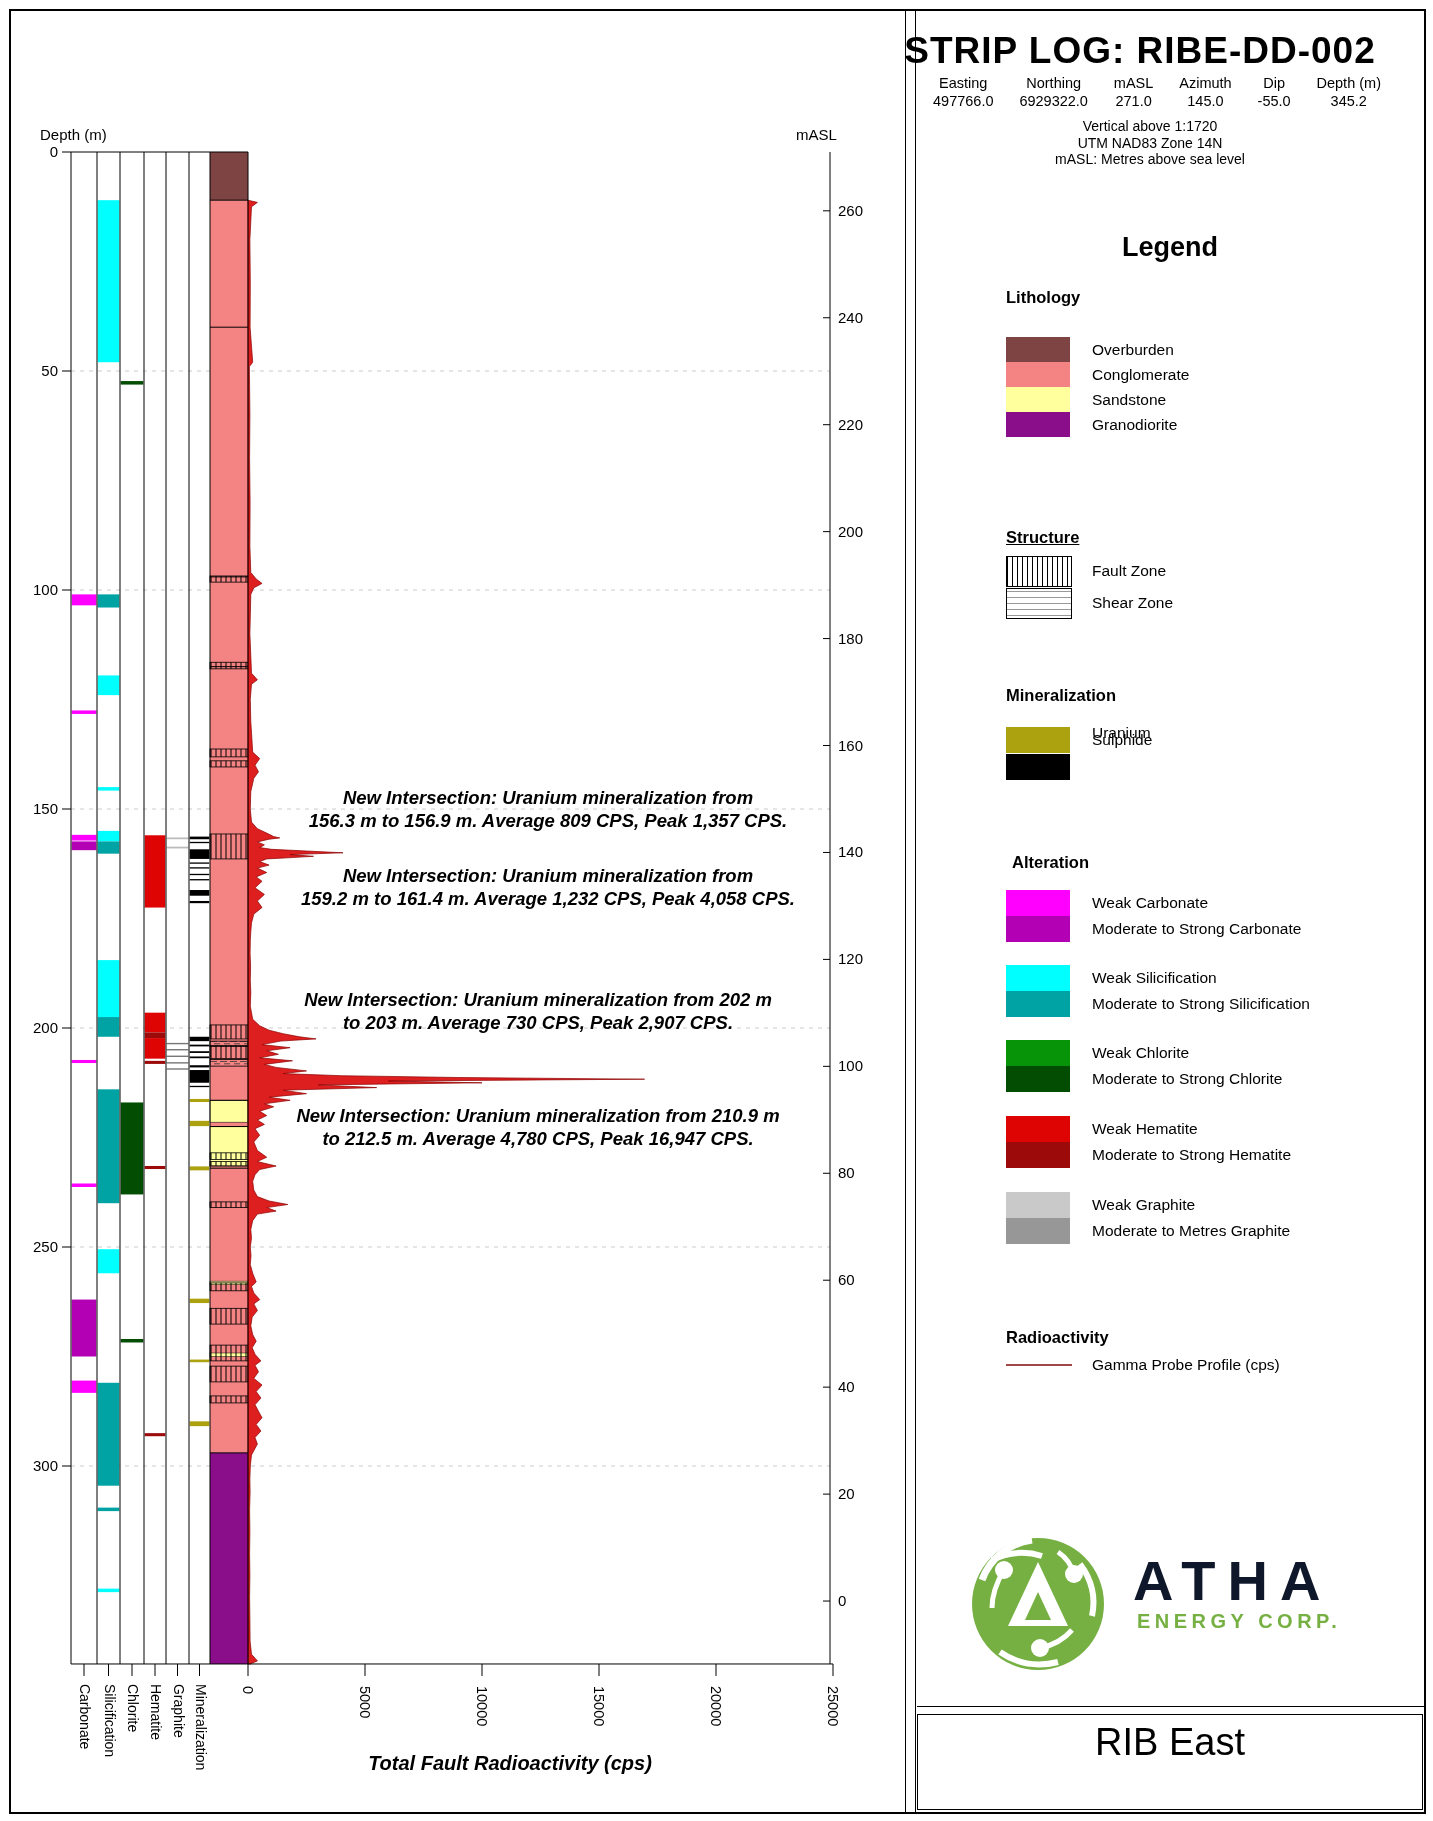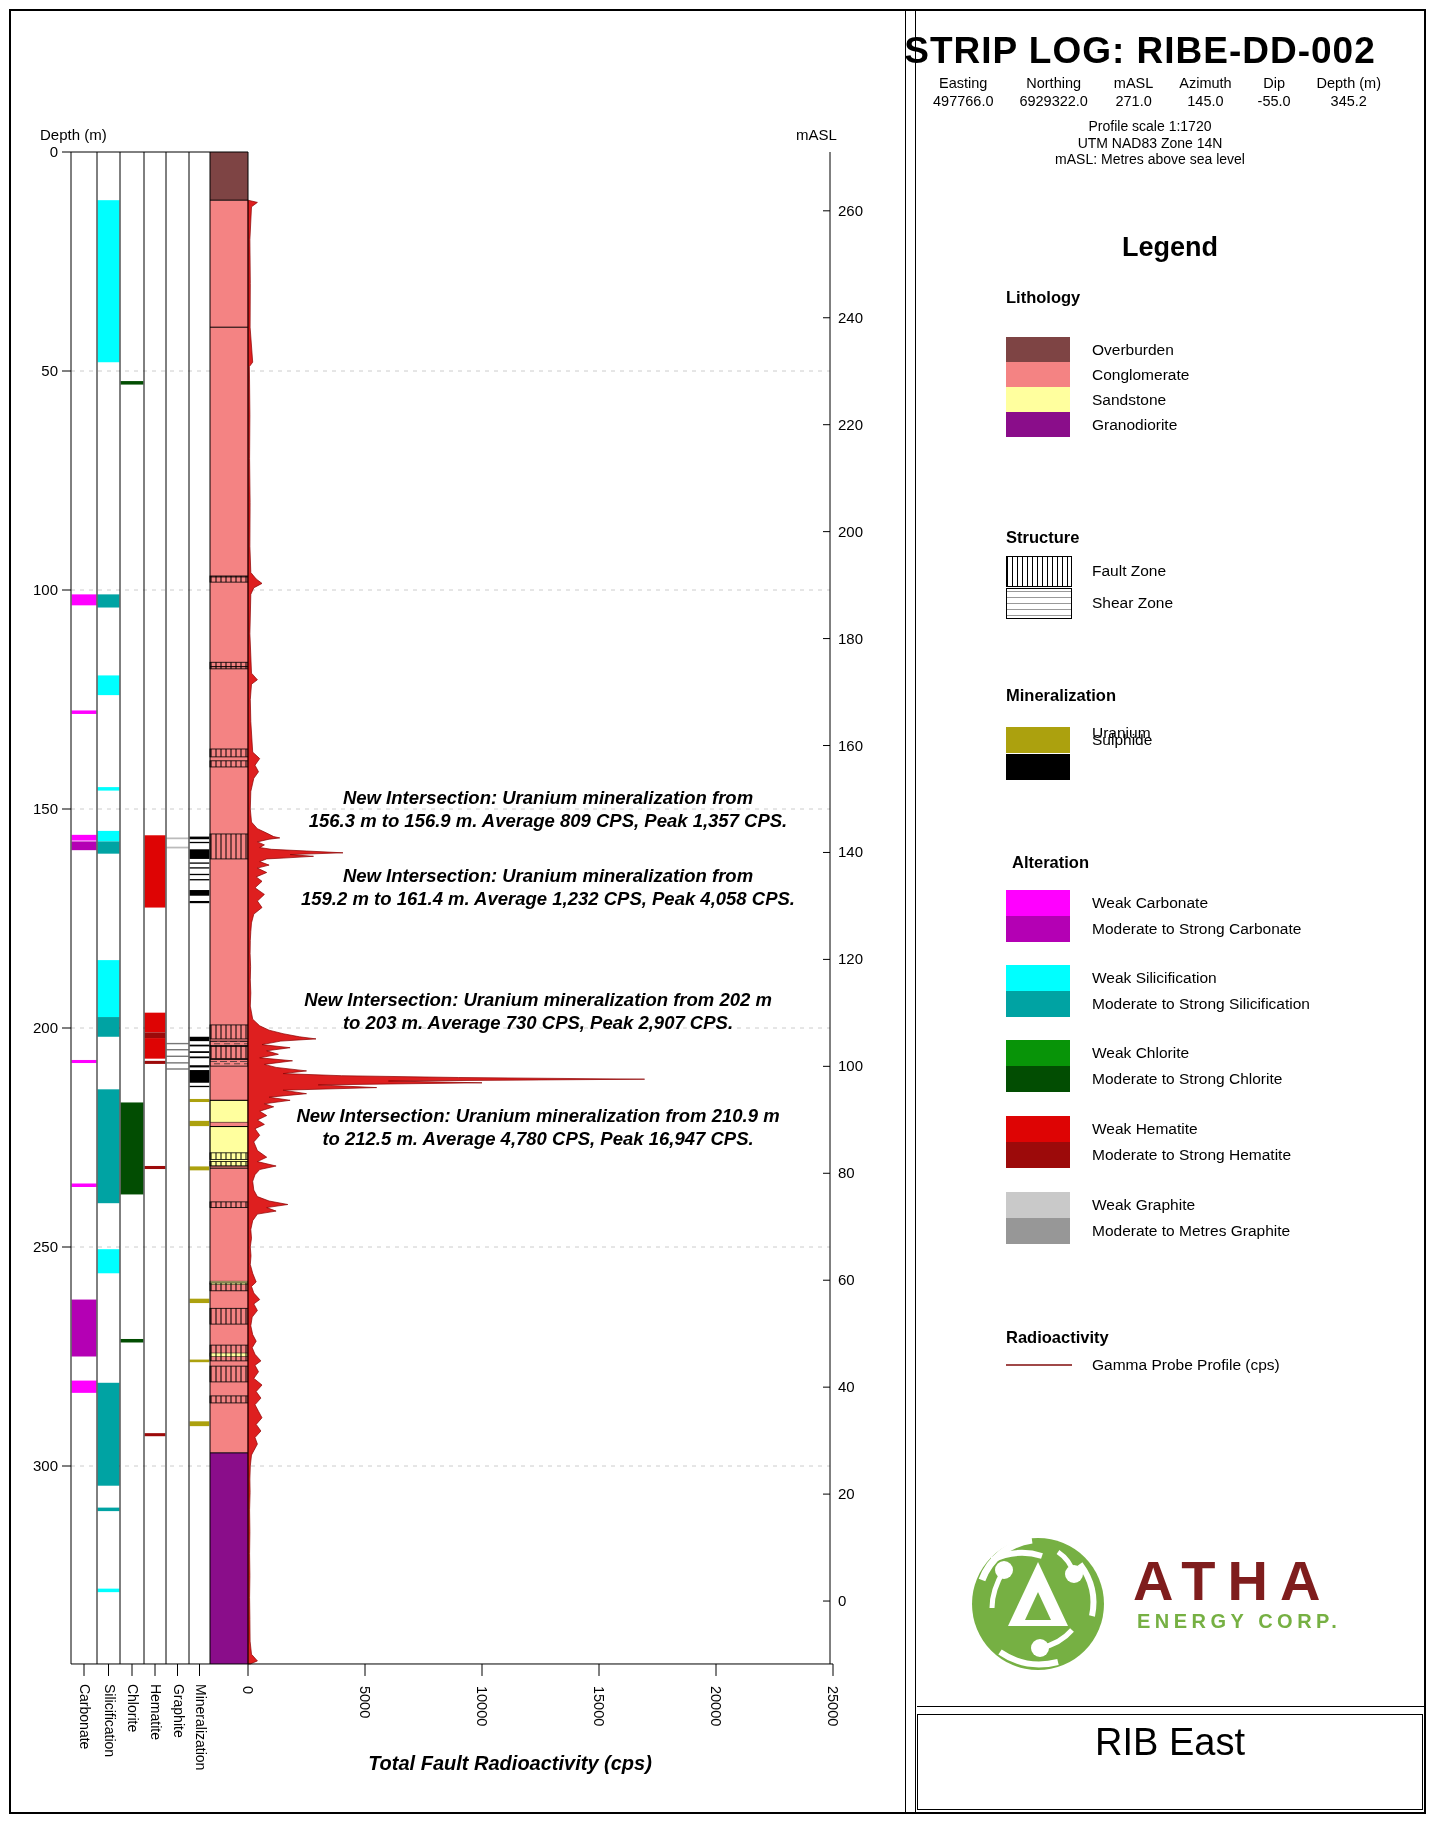--- a/index.html
+++ b/index.html
@@ -14,21 +14,21 @@
   #rp-title{left:900px;top:30px;width:480px;text-align:center;font-size:37px;font-weight:600;letter-spacing:1px;}
   #rp-fields{left:933px;top:74px;width:448px;display:flex;justify-content:space-between;}
   .fld{text-align:center;font-size:14.5px;line-height:18px;}
   #rp-notes{left:905px;top:118px;width:490px;text-align:center;font-size:14px;line-height:16.5px;}
   #legend-heading{left:920px;top:232px;width:500px;text-align:center;font-size:27px;font-weight:bold;}
   .sec-title{font-size:16.5px;font-weight:bold;}
   .swatch{left:1006px;width:64px;}
   .sw-label{left:1092px;font-size:15.5px;}
   .pattern-fault{background:repeating-linear-gradient(90deg,#000 0px,#000 1px,#fff 1px,#fff 5px);border:1px solid #000;}
   .pattern-shear{background:repeating-linear-gradient(0deg,#fff 0px,#fff 2px,#999 2px,#999 3px,#fff 3px,#fff 6px),repeating-linear-gradient(90deg,#fff 0 6px,#aaa 6px 9px);border:1px solid #000;}
-  #logo-text-main{left:1133px;top:1548px;font-size:56px;font-weight:700;letter-spacing:12px;color:#7f1d1d;}
+  #logo-text-main{left:1133px;top:1548px;font-size:56px;font-weight:700;letter-spacing:12px;color:#0f172a;}
   #logo-text-sub{left:1137px;top:1610px;font-size:20px;font-weight:700;letter-spacing:4.5px;}
   #footer-line{left:917px;top:1706px;width:507px;border-top:1.6px solid #000;}
   #footer-box{left:917px;top:1714px;width:504px;height:94px;border:1.6px solid #000;text-align:center;}
   #footer-l1{font-size:32px;margin-top:12px;}
   #footer-l2{font-size:38px;margin-top:6px;}
   svg text{font-family:"Liberation Sans",sans-serif;}
 </style>
 </head>
 <body>
 
@@ -294,38 +294,38 @@
       <div>Dip</div>
       <div>-55.0</div>
     </div>
     <div class="fld">
       <div>Depth (m)</div>
       <div>345.2</div>
     </div>
   </div>
 
   <div id="rp-notes" class="abs">
-    <div>Profile scale 1:1720</div>
+    <div>Vertical above 1:1720</div>
     <div>UTM NAD83 Zone 14N</div>
     <div>mASL: Metres above sea level</div>
   </div>
 
   <div id="legend-heading" class="abs">Legend</div>
 
   <div class="abs sec-title" style="left:1006px;top:288px;">Lithology</div>
   <div class="abs swatch" style="top: 337px; height: 25px; background-color: rgb(126, 68, 68);"></div>
   <div class="abs swatch" style="top: 362px; height: 25px; background-color: rgb(244, 131, 131);"></div>
   <div class="abs swatch" style="top: 387px; height: 25px; background-color: rgb(255, 255, 158);"></div>
   <div class="abs swatch" style="top: 412px; height: 25px; background-color: rgb(138, 13, 138);"></div>
   <div class="abs sw-label" style="top:341px;">Overburden</div>
   <div class="abs sw-label" style="top:366px;">Conglomerate</div>
   <div class="abs sw-label" style="top:391px;">Sandstone</div>
   <div class="abs sw-label" style="top:416px;">Granodiorite</div>
 
-  <div class="abs sec-title" style="left:1006px;top:528px;">Structure</div>
+  <div class="abs sec-title" style="left:1006px;top:528px;text-decoration:underline;">Structure</div>
   <div class="abs swatch pattern-fault" style="top:556px;height:29px;"></div>
   <div class="abs swatch pattern-shear" style="top:588px;height:29px;"></div>
   <div class="abs sw-label" style="top:562px;">Fault Zone</div>
   <div class="abs sw-label" style="top:594px;">Shear Zone</div>
 
   <div class="abs sec-title" style="left:1006px;top:686px;">Mineralization</div>
   <div class="abs swatch" style="top: 727px; height: 26px; background-color: rgb(172, 161, 14);"></div>
   <div class="abs swatch" style="top: 754px; height: 26px; background-color: rgb(0, 0, 0);"></div>
   <div class="abs sw-label" style="top:731px;">Sulphide</div>
   <div class="abs sw-label" style="top:724px;">Uranium</div>

